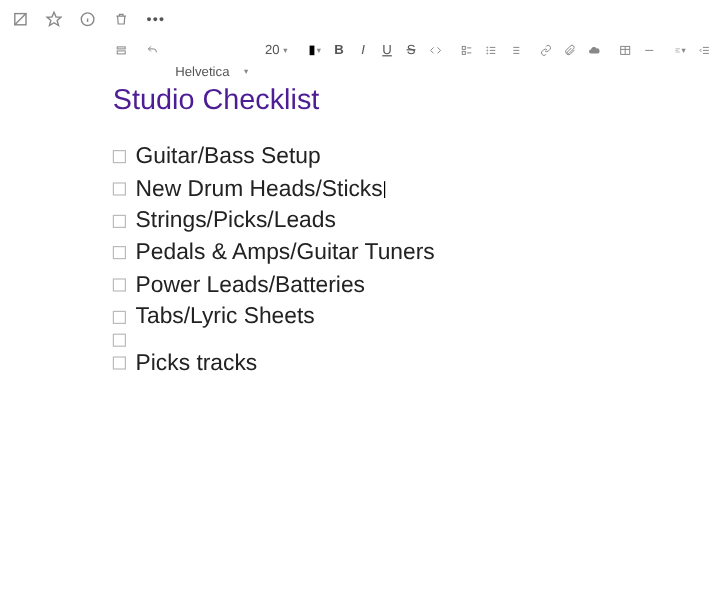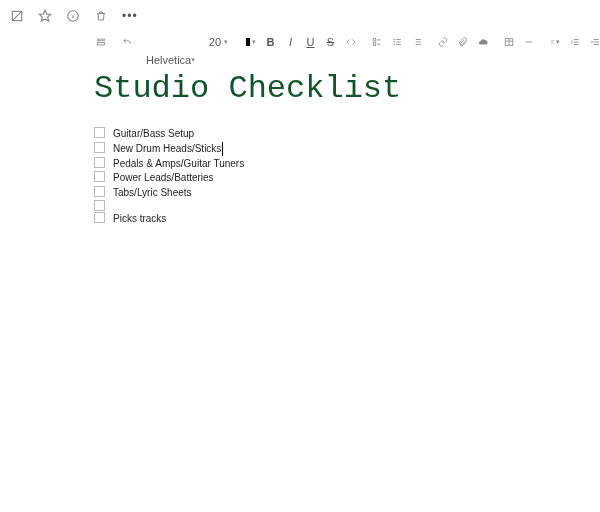--- a/index.html
+++ b/index.html
@@ -34,42 +34,42 @@
     align-items:center;
     justify-content:center;
     min-width: 14px;
     height: 16px;
     padding: 0 2px;
     color:#555;
     cursor:pointer;
   }
   .tb-sep { width:6px; }
   .font-picker {
-    display:flex; align-items:center; gap:0;
+    display:flex; align-items:center; gap:12px;
     font-size: 11px; color:#555;margin-top:36px;
   }
   .caret-down { font-size:7px; color:#888; }
   .size-picker { display:flex; align-items:center; gap:3px; margin-left:8px; margin-right:4px;}
   .color-swatch { width:8px; height:8px; background:#000; display:inline-block;}
   .content {
     padding: 14px 20px 20px 94px;
   }
   .title {
-    font-family: Liberation Mono, monospace;
-    font-size: 32px;
-    color: #14532d;
+    font-family: Liberation Sans, sans-serif;
+    font-size: 24px;
+    color: #4c1d95;
     font-weight: 400;
     margin-bottom: 20px;
   }
   .checklist { list-style:none; }
   .checklist li {
     display:flex;
-    align-items:flex-start;
+    align-items:center;
     gap:8px;
-    font-size: 10px;
+    font-size: 19px;
     color:#222;
     line-height: 1.35;
     margin-bottom: 1px;
   }
   .checkbox {
     width:11px; height:11px;
     border:1px solid #bbb;
     background:#fff;
     flex-shrink:0;
   }
@@ -239,20 +239,24 @@
       <li>
         <span class="checkbox"></span>
         <span>Guitar/Bass Setup</span>
       </li>
       <li>
         <span class="checkbox"></span>
         <span class="cursor-mark">New Drum Heads/Sticks</span>
       </li>
       <li>
         <span class="checkbox"></span>
+        <span>Strings/Picks/Leads</span>
+      </li>
+      <li>
+        <span class="checkbox"></span>
         <span>Pedals &amp; Amps/Guitar Tuners</span>
       </li>
       <li>
         <span class="checkbox"></span>
         <span>Power Leads/Batteries</span>
       </li>
       <li>
         <span class="checkbox"></span>
         <span>Tabs/Lyric Sheets</span>
       </li>

